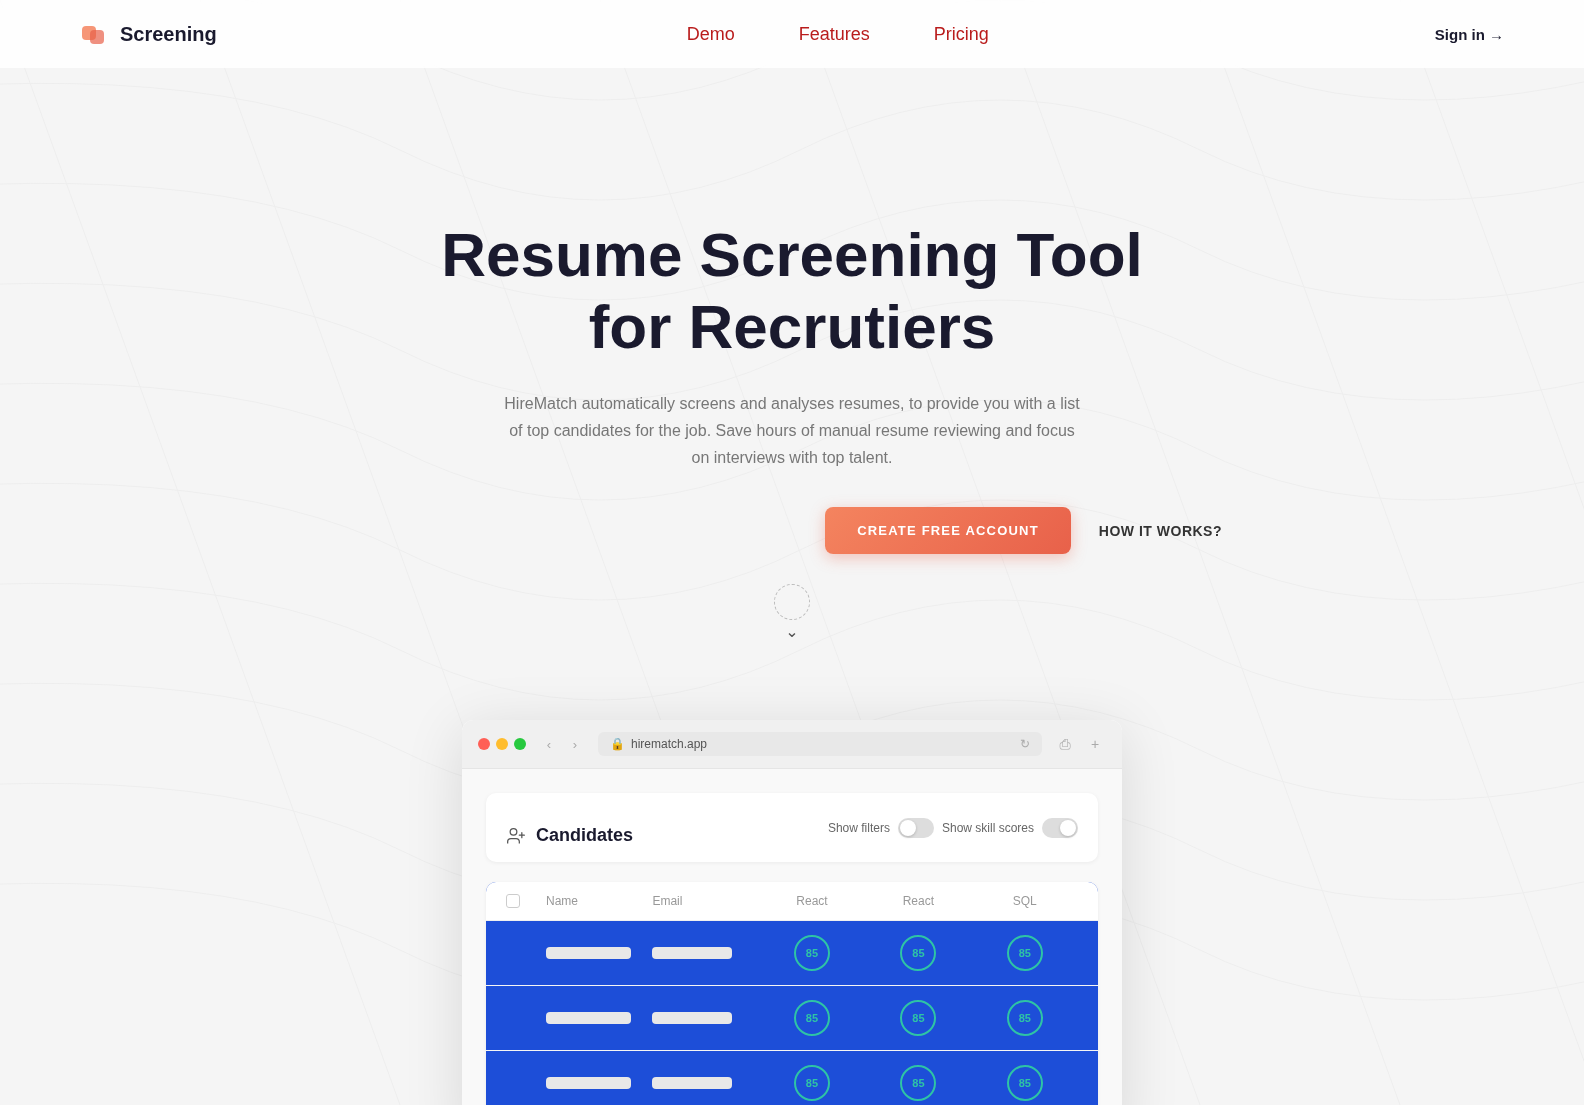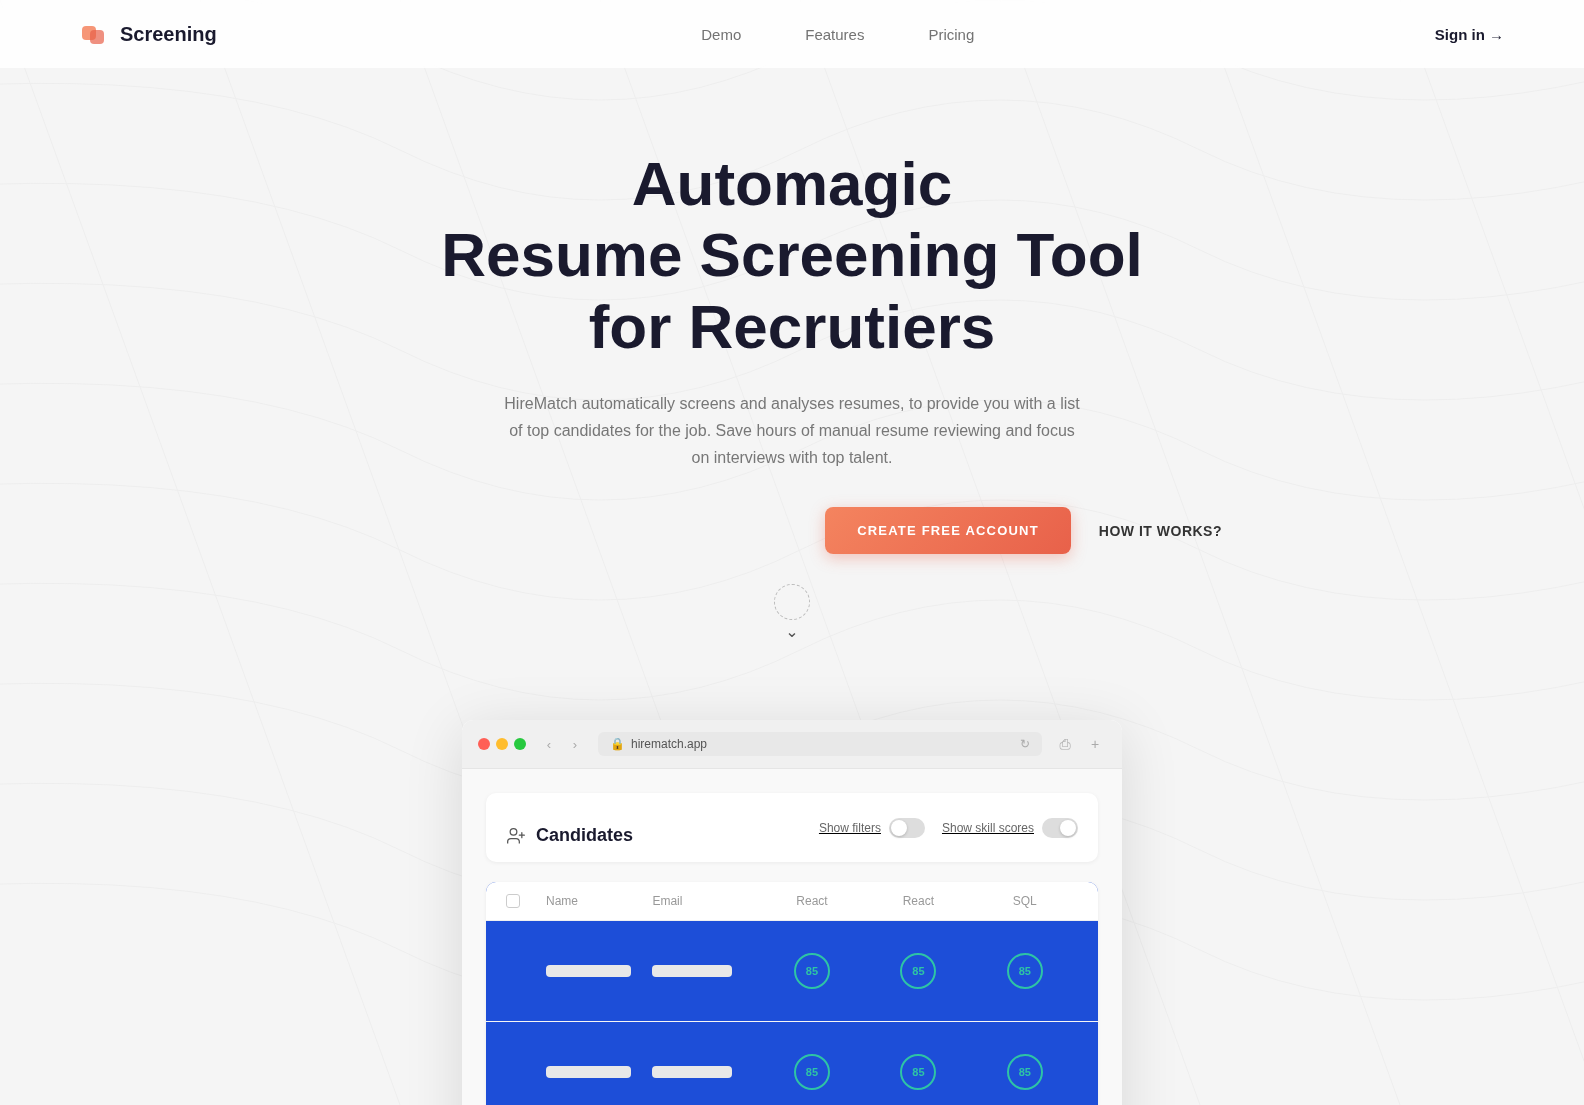--- a/index.html
+++ b/index.html
@@ -53,22 +53,22 @@
       color: #1a1a2e;
     }
 
     .nav-links {
       display: flex;
       align-items: center;
       gap: 40px;
     }
 
     .nav-link {
-      font-size: 15px;
-      color: #737373;
+      font-size: 18px;
+      color: #b91c1c;
       text-decoration: none;
       cursor: pointer;
       margin-left: 24px;
     }
 
     .sign-in {
       font-size: 15px;
       font-weight: 600;
       color: #1a1a2e;
       cursor: pointer;
@@ -260,22 +260,21 @@
       gap: 10px;
       font-size: 18px;
       font-weight: 700;
       color: #1a1a2e;
       margin-top: 16px;
     }
 
     .header-controls {
       display: flex;
       align-items: flex-start;
-      gap: 17px;
-      text-decoration: underline;
+      gap: 8px;
     }
 
     .toggle-group {
       display: flex;
       align-items: center;
       gap: 8px;
       font-size: 12px;
       color: #666;
     }
 
@@ -339,21 +338,21 @@
       width: 14px;
       height: 14px;
       border: 1.5px solid #ccc;
       border-radius: 3px;
       cursor: pointer;
     }
 
     .table-row {
       display: grid;
       grid-template-columns: 40px 1fr 1fr 1fr 1fr 1fr;
-      padding: 32px 20px;
+      padding: 14px 20px;
       border-bottom: 1px solid #f5f5f5;
       align-items: center;
     }
 
     .table-row:last-child { border-bottom: none; }
 
     .skeleton {
       height: 12px;
       background: #e8e8e8;
       border-radius: 4px;
@@ -424,21 +423,21 @@
     <a class="nav-link">Demo</a>
     <a class="nav-link">Features</a>
     <a class="nav-link">Pricing</a>
   </div>
 
   <div class="sign-in">Sign in →</div>
 </nav>
 
 <section class="hero">
   <h1 class="hero-title">
-    <span>Automagic</span><br>
+    <br>
     <span>Resume Screening Tool</span><br>
     <span>for Recrutiers</span>
   </h1>
 
   <p class="hero-subtitle">HireMatch automatically screens and analyses resumes, to provide you with a list of top candidates for the job. Save hours of manual resume reviewing and focus on interviews with top talent.</p>
 
   <div class="hero-actions">
     <button class="cta-button">CREATE FREE ACCOUNT</button>
     <span class="how-it-works">HOW IT WORKS?</span>
   </div>

